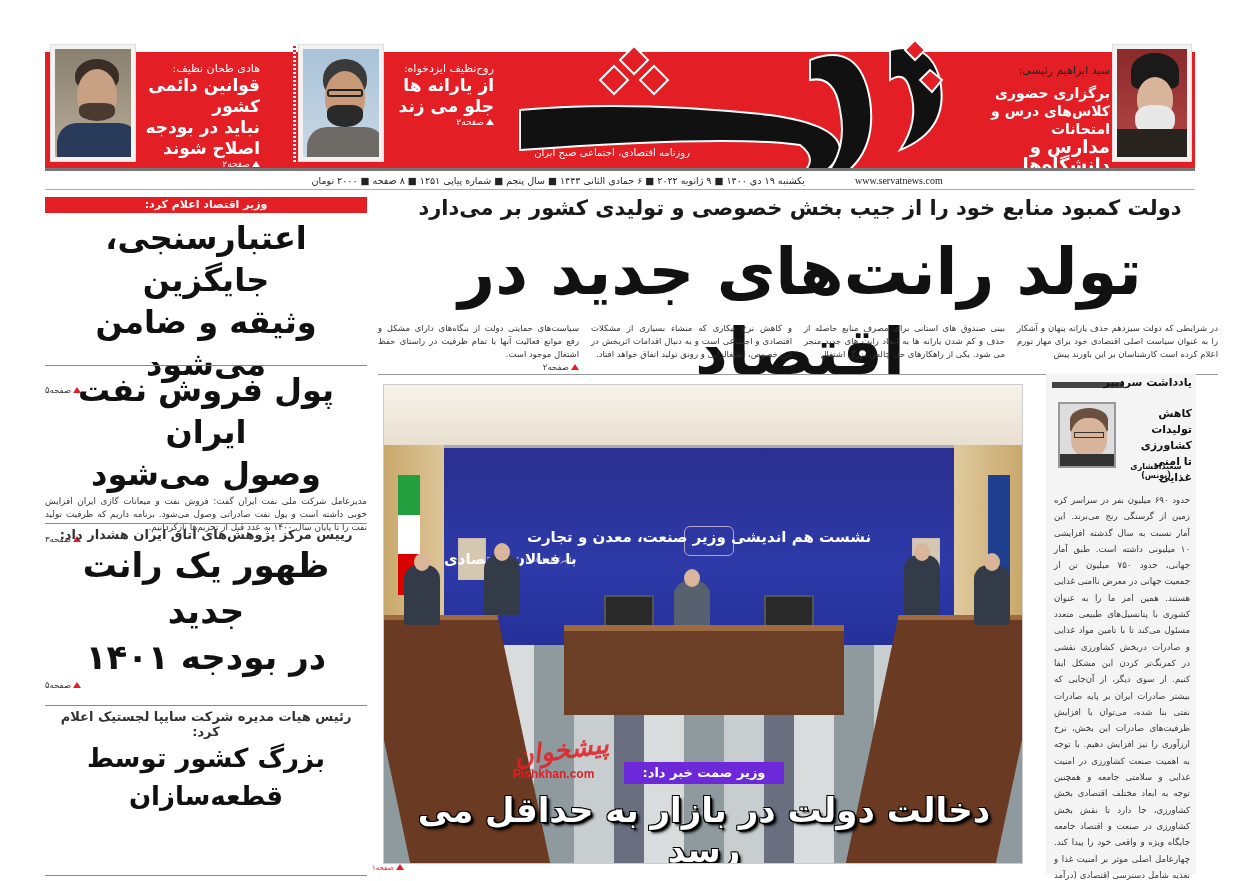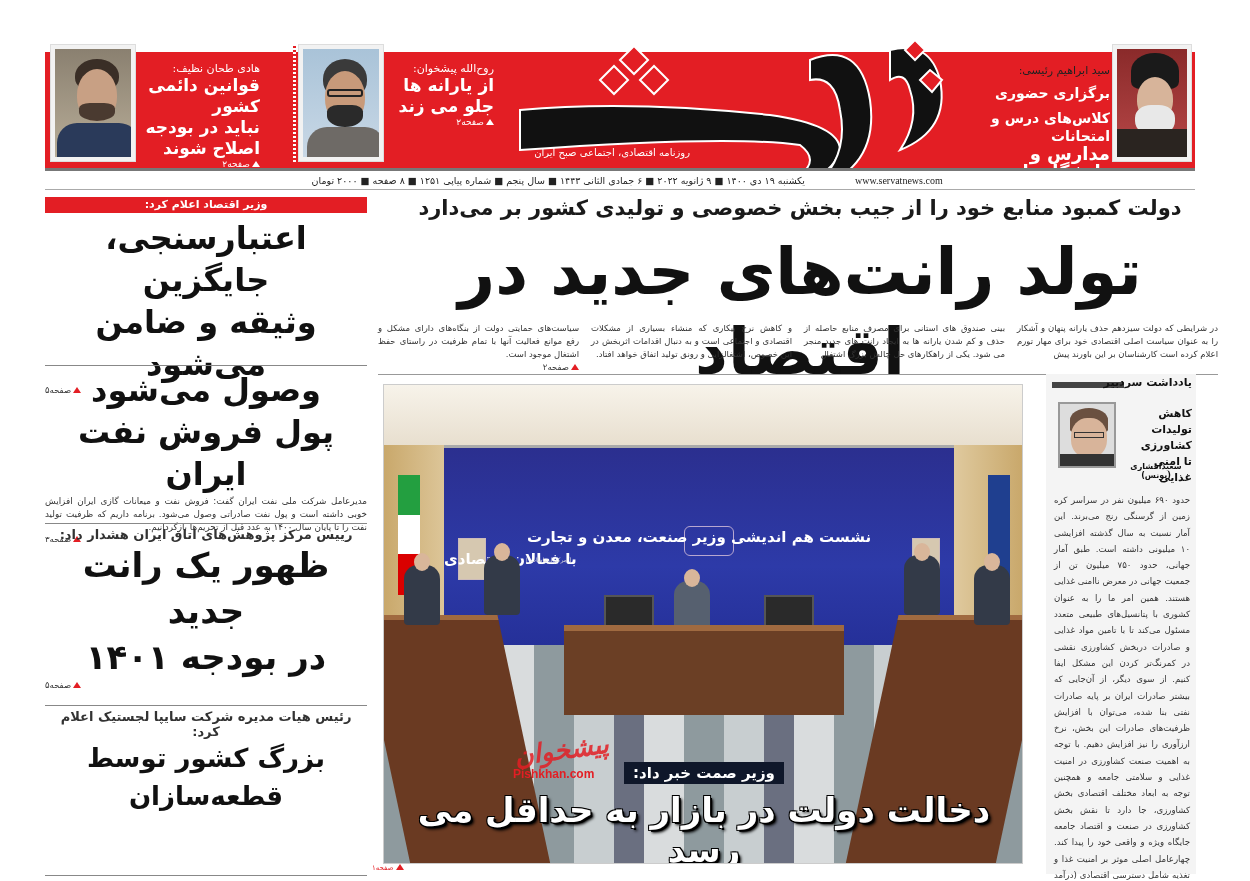--- a/index.html
+++ b/index.html
@@ -56,21 +56,21 @@
   .ph-portrait { position: absolute; top: 90px; width: 28px; height: 42px; background: #d6c8b0; border: 1px solid #cbb; }
   .ph-emblem { position: absolute; left: 240px; top: 78px; width: 50px; height: 30px; border: 1px solid #b7a7d0; border-radius: 6px; }
   .ph-floor { position: absolute; left: 0; top: 260px; width: 100%; height: 220px; background: repeating-linear-gradient(90deg, #8e9a9e 0 40px, #c8ced0 40px 80px, #6a6f80 80px 110px, #d9dcdd 110px 150px); }
   .ph-table-center { position: absolute; left: 180px; top: 240px; width: 280px; height: 90px; background: #6b3f25; border-top: 6px solid #a06a40; }
   .ph-table-left { position: absolute; left: 0; top: 230px; width: 140px; height: 250px; background: #6a3a22; transform: skewX(12deg); border-top: 5px solid #a06a40; }
   .ph-table-right { position: absolute; right: 0; top: 230px; width: 150px; height: 250px; background: #6a3a22; transform: skewX(-12deg); border-top: 5px solid #a06a40; }
   .ph-person { position: absolute; width: 36px; height: 60px; background: #333a48; border-radius: 14px 14px 4px 4px; }
   .ph-head { position: absolute; width: 16px; height: 18px; background: #d9b69a; border-radius: 50%; }
   .ph-monitor { position: absolute; top: 210px; width: 50px; height: 38px; background: #2a2a2a; border: 2px solid #555; }
   .ph-flag { position: absolute; top: 90px; width: 22px; height: 120px; }
-  .ph-kicker { position: absolute; left: 240px; top: 377px; width: 160px; height: 22px; background: #0f172a; color: #fff; font-size: 15px; font-weight: bold; line-height: 22px; text-align: center; direction: rtl; }
+  .ph-kicker { position: absolute; left: 240px; top: 377px; width: 160px; height: 22px; background: #6d28d9; color: #fff; font-size: 13px; font-weight: bold; line-height: 22px; text-align: center; direction: rtl; }
   .ph-head-text { position: absolute; left: 0; top: 405px; width: 640px; text-align: center; direction: rtl; font-size: 34px; font-weight: bold; color: #fff; text-shadow: 2px 2px 0 #000, -1px -1px 0 #000, 1px -1px 0 #000, -1px 1px 0 #000, 3px 3px 3px #000; letter-spacing: -1px; }
   .watermark { position: absolute; left: 130px; top: 350px; color: #e31e24; font-size: 26px; font-weight: bold; font-style: italic; direction: rtl; transform: rotate(-8deg); opacity: 0.85; }
   .watermark-url { position: absolute; left: 129px; top: 382px; color: #e31e24; font-size: 12px; font-weight: bold; font-family: "Liberation Sans", sans-serif; }
   .photo-ref { position: absolute; left: 372px; top: 864px; font-size: 7px; color: #e31e24; direction: rtl; }
 
   
   .editorial { position: absolute; left: 1046px; top: 374px; width: 150px; height: 500px; background: #f4f4f4; }
   .ed-label { position: absolute; right: 4px; top: 2px; font-size: 11px; font-weight: bold; color: #111; direction: rtl; }
   .ed-bar { position: absolute; left: 6px; top: 8px; width: 72px; height: 6px; background: #444; }
   .ed-photo { position: absolute; left: 12px; top: 28px; width: 58px; height: 66px; background: #ddd; border: 2px solid #999; overflow: hidden; }
@@ -89,36 +89,36 @@
     <div class="face" style="left:20px; top:28px; width:36px; height:44px; background:#d7b49a;"></div>
     <div class="face" style="left:18px; top:56px; width:40px; height:32px; background:#e8e8e8; border-radius:40% 40% 50% 50%;"></div>
     <div style="position:absolute; left:0; top:80px; width:100%; height:40px; background:#2a2420;"></div>
   </div>
 </div>
 <div class="abs rtl" style="left:960px; top:66px; width:150px;">
   <div class="tease-kicker" style="color:#222; position:absolute; top:-2px; right:0; font-size:11px;">سید ابراهیم رئیسی:</div>
 </div>
 <div class="abs rtl" style="left:960px; top:84px; width:150px;">
   <div class="tease-head" style="font-size:14px; line-height:18px;">برگزاری حضوری</div>
-  <div class="tease-head" style="font-size:14px; line-height:18px;margin-top:7px;">کلاس‌های درس و امتحانات</div>
+  <div class="tease-head" style="font-size:14px; line-height:18px;">کلاس‌های درس و امتحانات</div>
   <div class="tease-head" style="font-size:18px; line-height:18px;">مدارس و دانشگاه‌ها</div>
   <div class="tease-page"><span class="tri"></span><span>صفحه۲</span></div>
 </div>
 
 <div class="photo-frame" style="left:298px; top:44px; width:86px; height:118px;">
   <div class="photo" style="background:linear-gradient(#a9c3d8,#c9d8e6);">
     <div class="face" style="left:20px; top:10px; width:44px; height:40px; background:#3a3a3a;"></div>
     <div class="face" style="left:22px; top:22px; width:40px; height:52px; background:#c89a7a;"></div>
     <div style="position:absolute; left:24px; top:40px; width:36px; height:8px; border:2px solid #222; border-radius:3px;"></div>
     <div class="face" style="left:24px; top:56px; width:36px; height:22px; background:#2a2a2a; border-radius:30% 30% 50% 50%;"></div>
     <div style="position:absolute; left:4px; top:78px; width:78px; height:40px; background:#6e6a66; border-radius:20px 20px 0 0;"></div>
   </div>
 </div>
 <div class="abs rtl" style="left:388px; top:62px; width:106px;">
-  <div class="tease-kicker">روح‌الله پیشخوان:</div>
+  <div class="tease-kicker">روح‌نظیف ایزدخواه:</div>
   <div class="tease-head">از یارانه ها</div>
   <div class="tease-head">جلو می زند</div>
   <div class="tease-page"><span class="tri"></span><span>صفحه۲</span></div>
 </div>
 <div class="abs" style="left:293px; top:44px; width:3px; height:120px; background:repeating-linear-gradient(#fff 0 2px, #e31e24 2px 4px);"></div>
 
 <div class="photo-frame" style="left:50px; top:44px; width:86px; height:118px;">
   <div class="photo" style="background:linear-gradient(#8a8070,#b8ad98);">
     <div class="face" style="left:20px; top:10px; width:44px; height:34px; background:#3a2e26;"></div>
     <div class="face" style="left:22px; top:20px; width:40px; height:52px; background:#c8a084;"></div>
@@ -177,22 +177,22 @@
 
   <div class="story" style="top:4px;">
     <div class="kicker-red">وزیر اقتصاد اعلام کرد:</div>
     <div class="story-head" style="margin-top:4px;">اعتبارسنجی، جایگزین</div>
     <div class="story-head">وثیقه و ضامن می‌شود</div>
     <div class="story-ref"><span class="tri red"></span><span>صفحه۵</span></div>
   </div>
   <div class="sep abs" style="top:172px;"></div>
 
   <div class="story" style="top:176px;">
+    <div class="story-head">پول فروش نفت ایران</div>
     <div class="story-head">وصول می‌شود</div>
-    <div class="story-head">پول فروش نفت ایران</div>
     <div class="story-body">مدیرعامل شرکت ملی نفت ایران گفت: فروش نفت و میعانات گازی ایران افزایش خوبی داشته است و پول نفت صادراتی وصول می‌شود. برنامه داریم که ظرفیت تولید نفت را تا پایان سال ۱۴۰۰ به عدد قبل از تحریم‌ها بازگردانیم.</div>
     <div class="story-ref"><span class="tri red"></span><span>صفحه۳</span></div>
   </div>
   <div class="sep abs" style="top:330px;"></div>
 
   <div class="story" style="top:334px;">
     <div class="kicker">رییس مرکز پژوهش‌های اتاق ایران هشدار داد:</div>
     <div class="story-head" style="font-size:34px; line-height:46px;">ظهور یک رانت جدید</div>
     <div class="story-head" style="font-size:34px; line-height:46px;">در بودجه ۱۴۰۱</div>
     <div class="story-ref"><span class="tri red"></span><span>صفحه۵</span></div>

